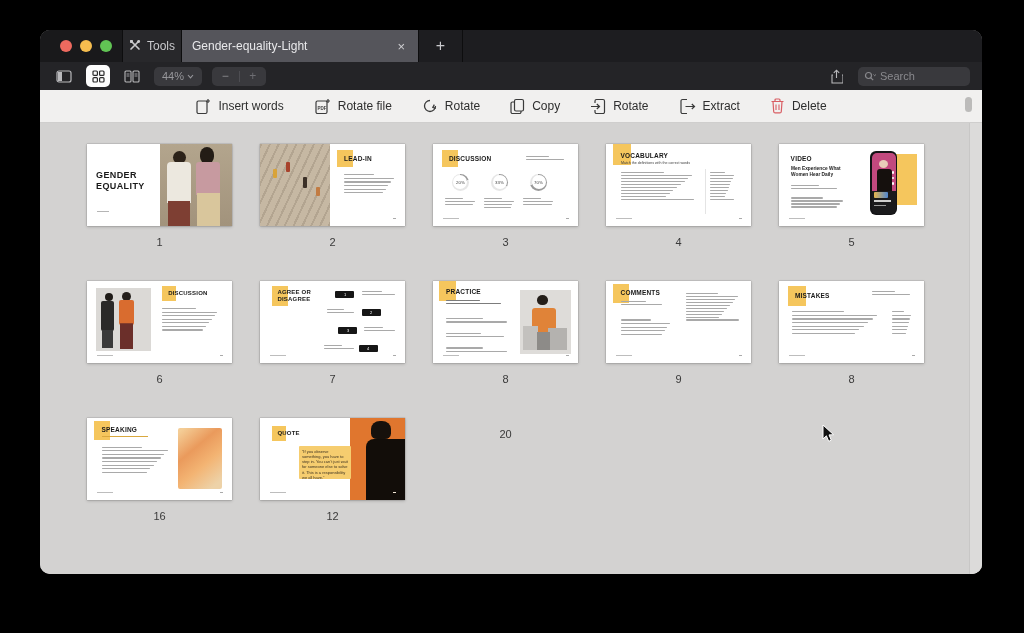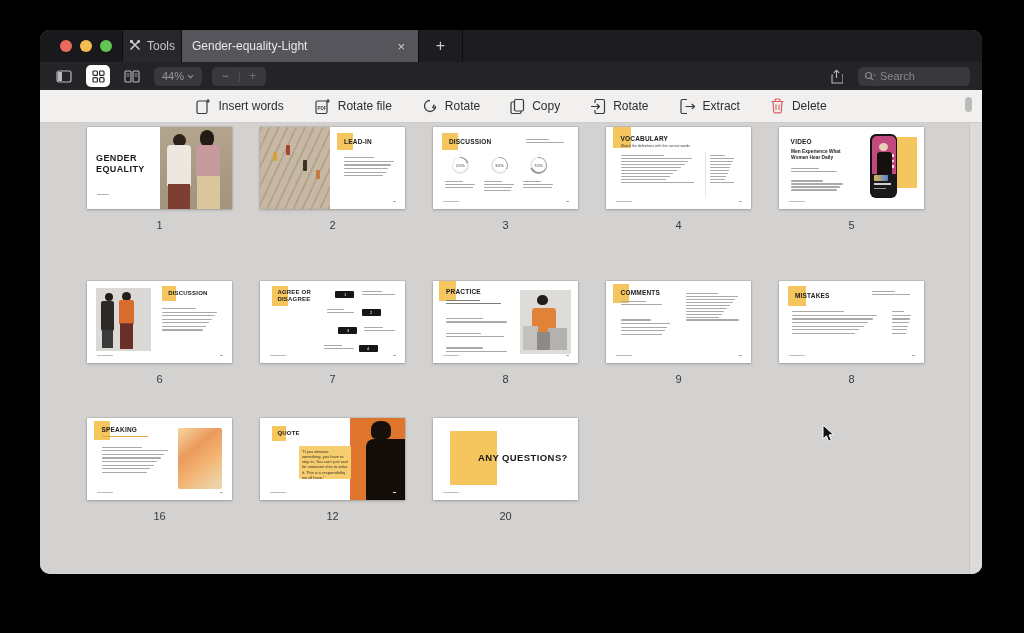--- a/index.html
+++ b/index.html
@@ -214,21 +214,21 @@
           </svg>
       </span>
       <span>Delete</span>
     </div>
     <div class="scrollthumb"></div>
   </div>
 
   <div class="content">
     <div class="scrolltrack"></div>
 
-    <div class="row" style="top:4px;">
+    <div class="row" style="top:21px;">
 
       <div class="cell">
         <div class="thumb">
           <div class="stitle" style="left:9px;top:26px;width:58px;font-size:9px;letter-spacing:.4px;">GENDER EQUALITY</div>
           <div style="position:absolute;left:10px;bottom:14px;width:12px;height:1px;background:#b5b5b5;"></div>
           <div style="position:absolute;left:50%;top:0;width:50%;height:100%;background:linear-gradient(180deg,#b3a58d,#a2937c);">
             <div style="position:absolute;left:18%;top:8%;width:13px;height:13px;border-radius:50%;background:#2c2219;"></div>
             <div style="position:absolute;left:10%;top:22%;width:34%;height:50%;background:#ece8df;border-radius:4px 4px 0 0;"></div>
             <div style="position:absolute;left:12%;top:70%;width:30%;height:30%;background:#7e3f33;"></div>
             <div style="position:absolute;left:56%;top:4%;width:14px;height:16px;border-radius:50% 50% 40% 40%;background:#231c15;"></div>
@@ -583,25 +583,20 @@
             <span class="micro" style="transform:scale(.5);width:200%;color:#3d3321;">“If you observe something, you have to step in. You can’t just wait for someone else to solve it. This is a responsibility we all have.”</span>
           </div>
           <div class="foot"></div>
           <div style="position:absolute;right:6%;bottom:8%;width:3px;height:1px;background:#f0e5d5;"></div>
         </div>
         <div class="pnum">12</div>
       </div>
 
 
       <div class="cell">
-        <div class="thumb">
-          <div class="ys" style="left:12%;top:16%;width:32%;height:66%;"></div>
-          <div class="stitle" style="left:31%;top:42%;font-size:9.5px;letter-spacing:.4px;white-space:nowrap;">ANY QUESTIONS?</div>
-          <div class="foot"></div>
-        </div>
         <div class="pnum">20</div>
       </div>
     </div>
   </div>
 </div>
 
 <svg class="cursor" width="13" height="19" viewBox="0 0 13 19">
   <path d="M1 1 L1 15 L4.4 11.8 L6.7 17.3 L9.3 16.2 L7 10.9 L11.6 10.7 Z" fill="#111" stroke="#fff" stroke-width="1"></path>
 </svg>
 

